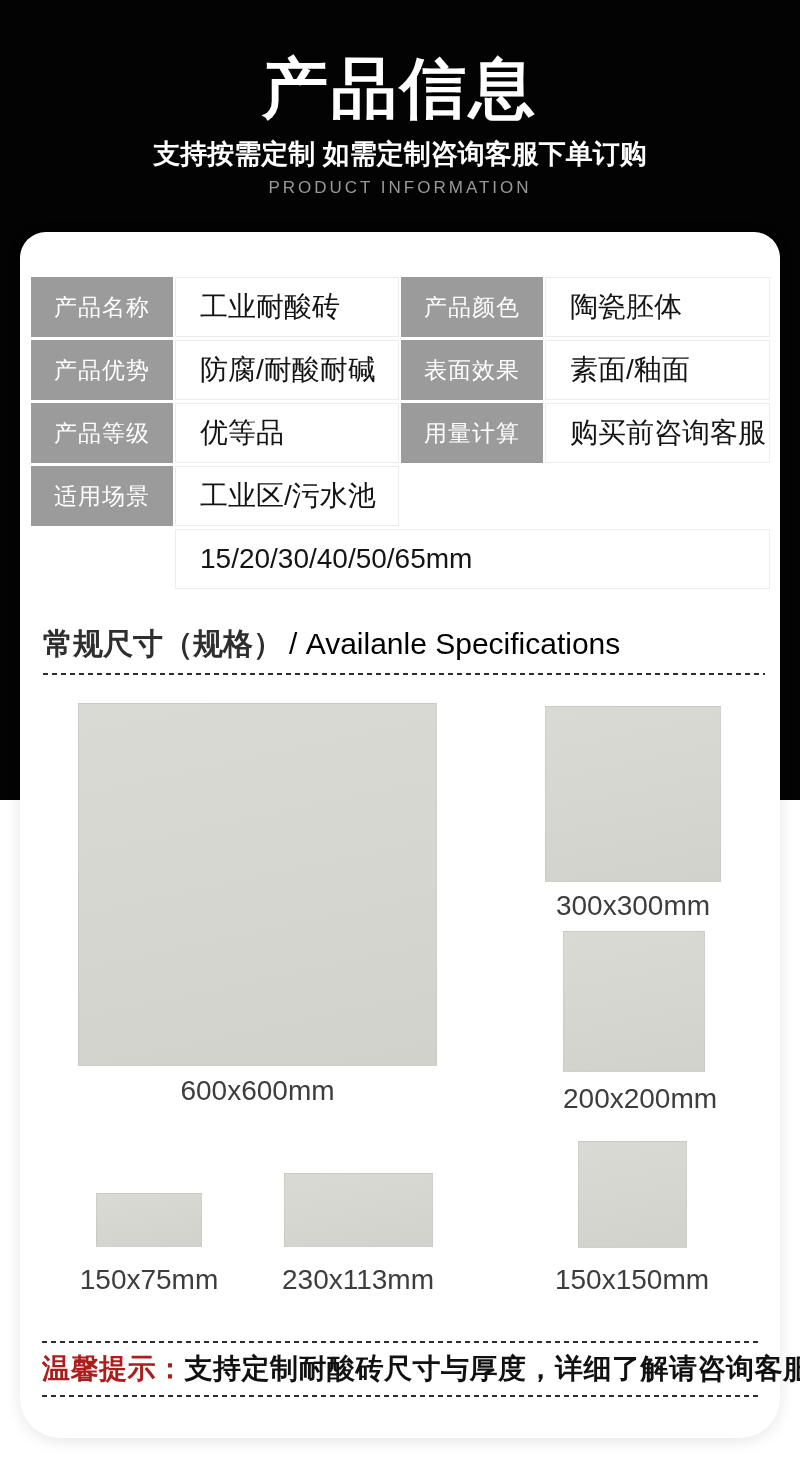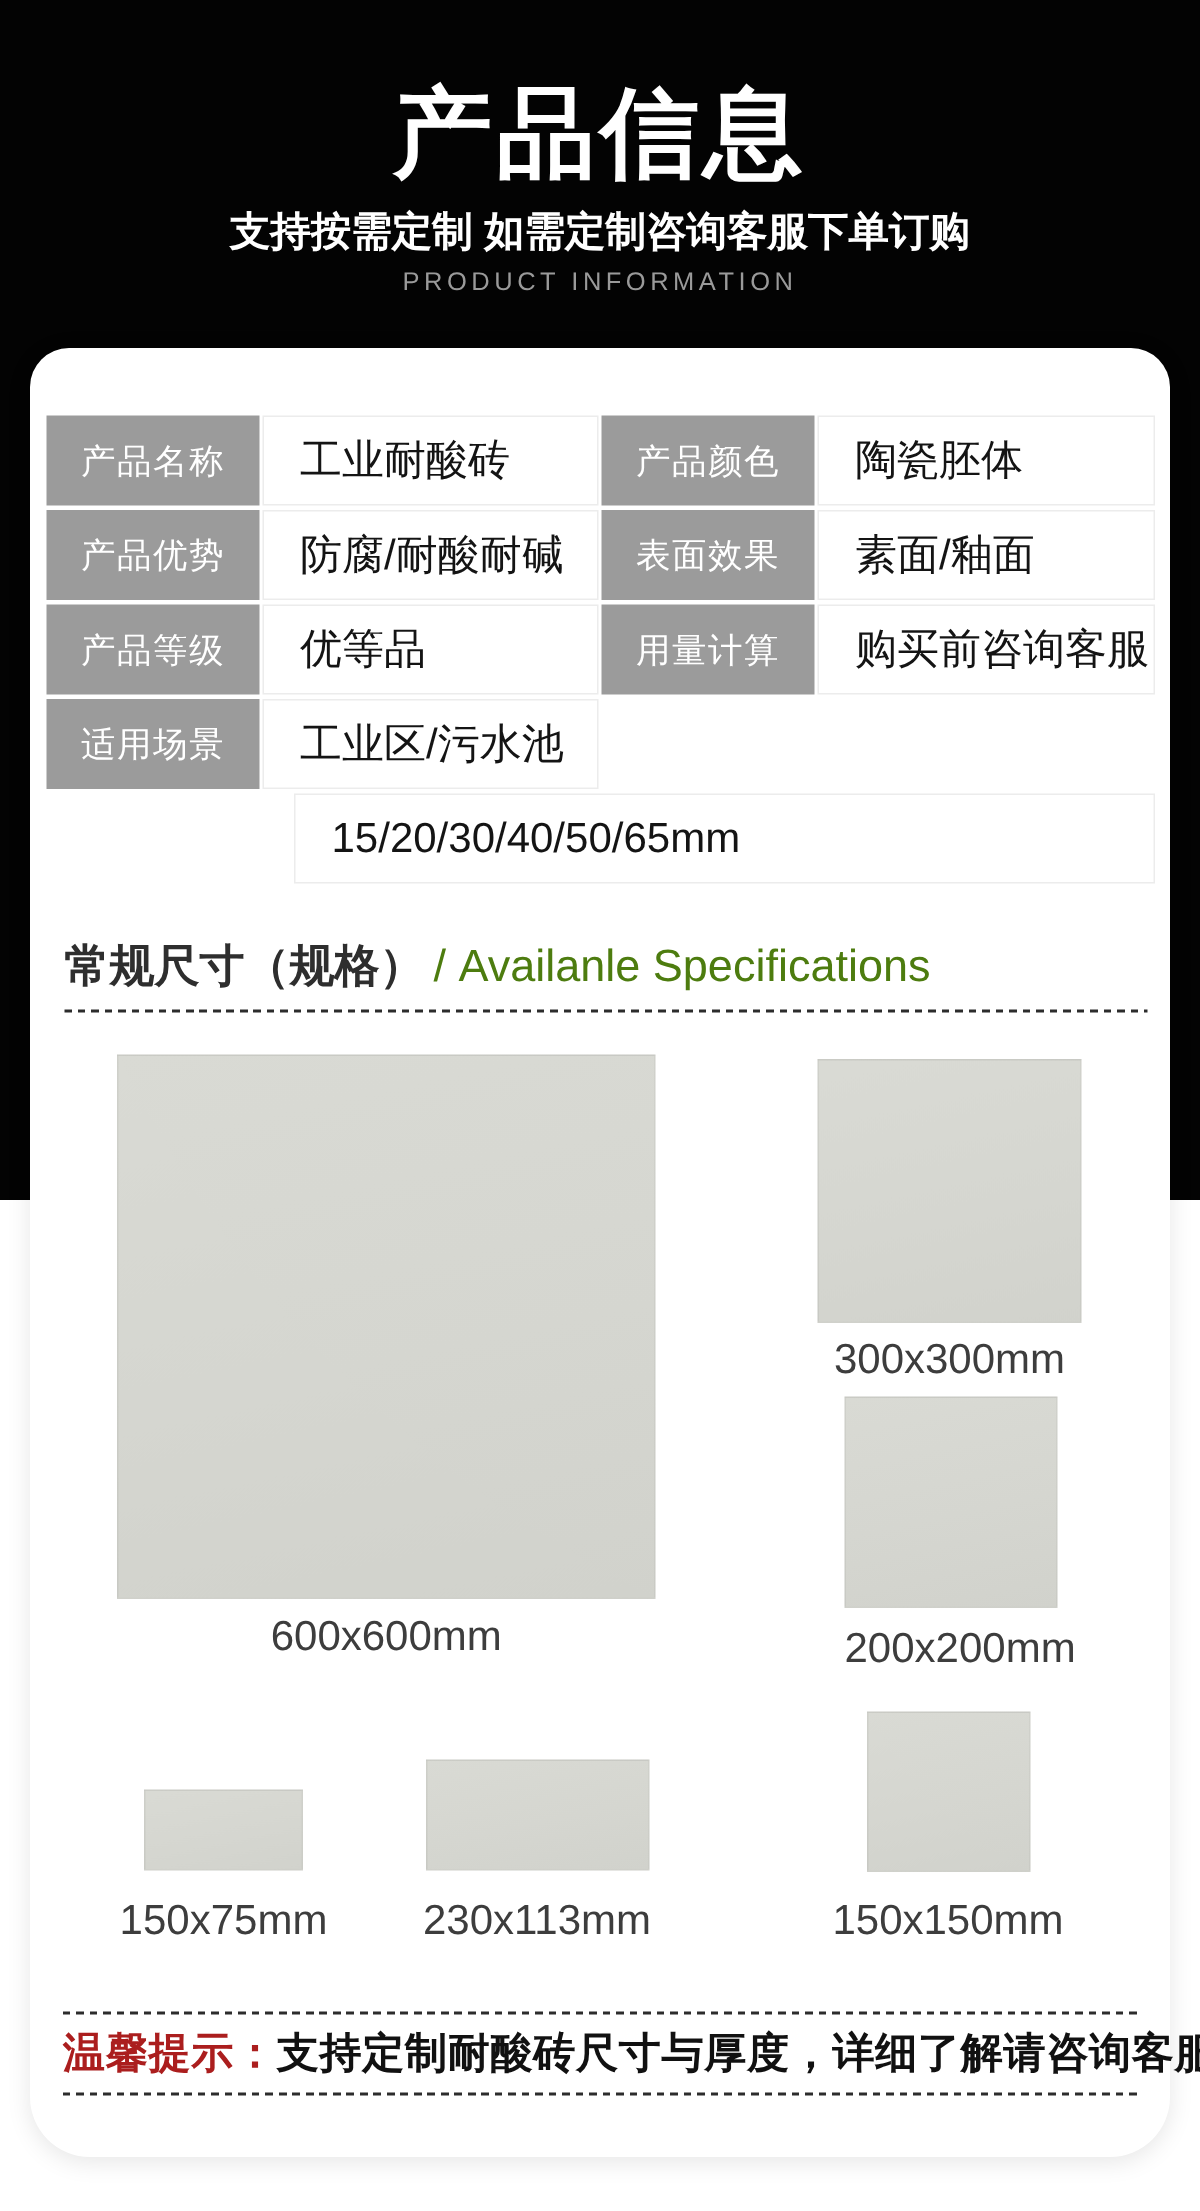--- a/index.html
+++ b/index.html
@@ -21,26 +21,26 @@
   .card{position:absolute;left:20px;top:232px;width:760px;height:1206px;background:#ffffff;
     border-radius:26px 26px 40px 40px;box-shadow:0 3px 16px rgba(0,0,0,0.10);}
 
   
   .spec-table{position:absolute;left:11px;top:45px;width:739px;display:grid;
     grid-template-columns:142px 224px 142px 225px;grid-auto-rows:60px;gap:3px 2px;}
   .th{background:#9b9b9b;color:#ffffff;font-size:23px;letter-spacing:1px;
     display:flex;align-items:center;justify-content:center;}
   .td{background:#ffffff;border:1px solid #ececec;color:#141414;font-size:28px;
     display:flex;align-items:center;padding-left:24px;font-weight:400;}
-  .td.colspan{grid-column:2 / 5;margin-left:21px;}
+  .td.colspan{grid-column:2 / 5;}
 
   
   .sizes-title{position:absolute;left:23px;top:392px;width:720px;color:#2e2e2e;
     font-size:30px;font-weight:600;white-space:nowrap;}
-  .sizes-title .en{font-weight:500;color:#4d7c0f;margin-left:6px;}
+  .sizes-title .en{font-weight:500;color:#000000;margin-left:6px;}
   .dashed{height:2px;background:repeating-linear-gradient(90deg,#2c2c2c 0 5px,transparent 5px 9px);}
   .sizes-divider{position:absolute;left:23px;top:441px;width:722px;}
 
   
   .tile{position:absolute;background:linear-gradient(168deg,#d9dad4 0%,#d5d6d0 55%,#d1d2cc 100%);
     border:1px solid rgba(0,0,0,0.04);}
   .tile-label{position:absolute;text-align:center;color:#3d3d3d;font-size:28px;font-weight:400;}
 
   
   .notice{position:absolute;left:22px;top:1109px;width:720px;text-align:center;}

